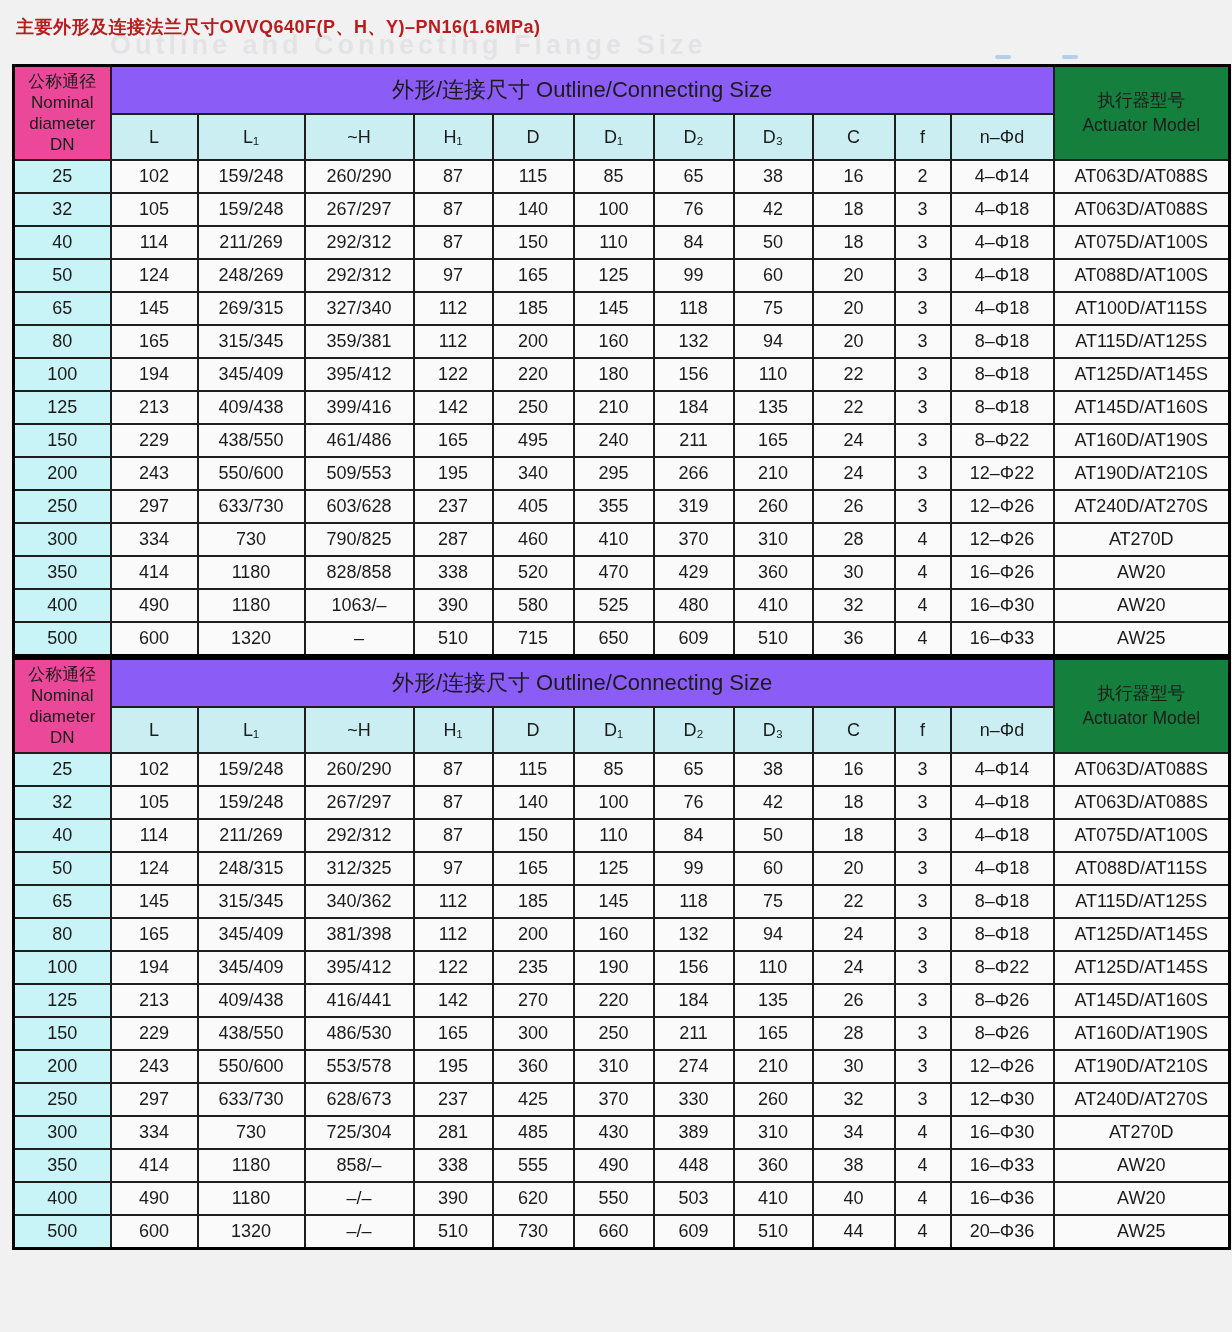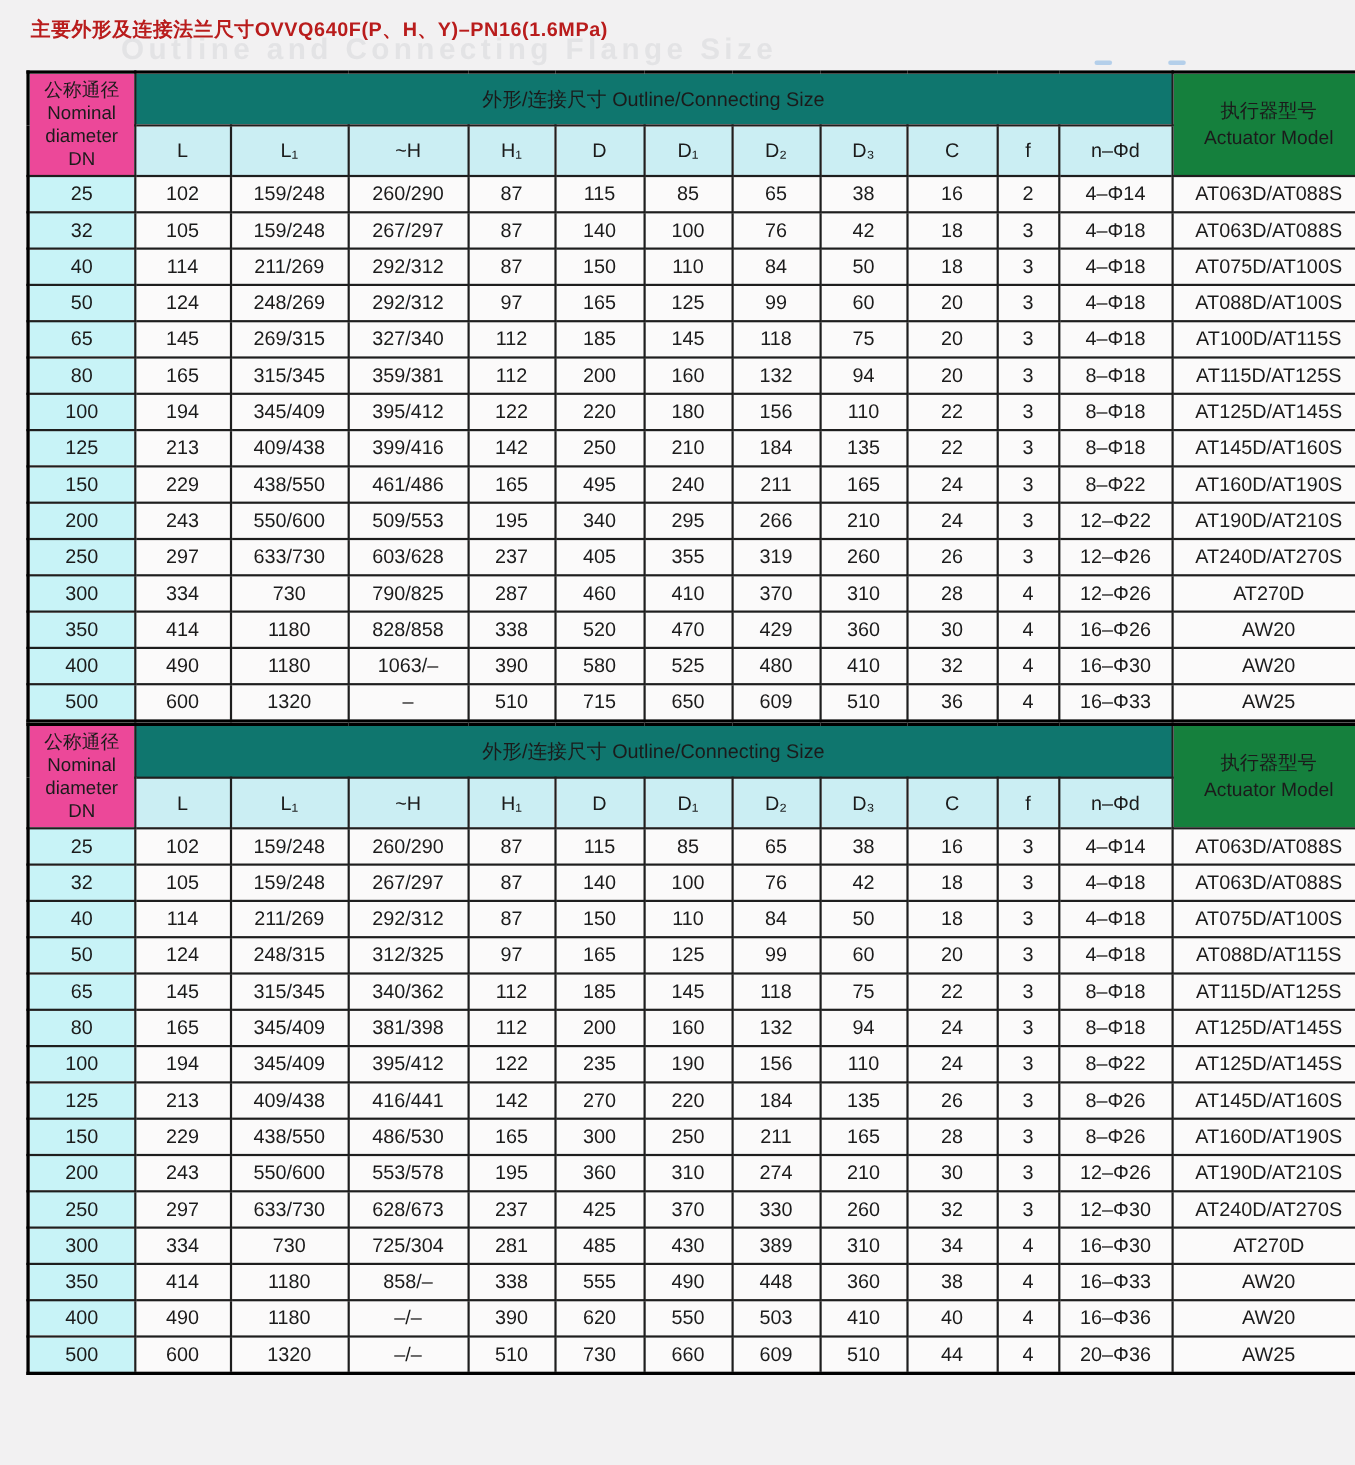--- a/index.html
+++ b/index.html
@@ -6,21 +6,21 @@
     margin: 0; padding: 0;
     background: #f2f1f2;
     font-family: "Liberation Sans", "DejaVu Sans", sans-serif;
     color: #1b1b1b;
   }
   .page {
     position: relative;
     width: 1232px;
     height: 1332px;
     box-sizing: border-box;
-    padding: 12px 8px 0 24px;
+    padding: 12px 8px 0 12px;
     overflow: hidden;
     background: #f2f1f2;
   }
   .watermark {
     position: absolute;
     top: 30px; left: 110px;
     font-size: 27px;
     font-weight: bold;
     letter-spacing: 4px;
     color: rgba(160,168,172,0.18);
@@ -60,23 +60,23 @@
     padding: 0;
     overflow: hidden;
   }
   th.dn {
     background: #ec4899;
     font-weight: normal;
     font-size: 17px;
     line-height: 21px;
   }
   th.grp {
-    background: #0f766e;
+    background: #8b5cf6;
     font-weight: normal;
-    font-size: 18px;
+    font-size: 22px;
     height: 46px;
   }
   th.act {
     background: #15803d;
     font-weight: normal;
     font-size: 17.5px;
     line-height: 25px;
   }
   th.dim {
     background: #cbeef3;

